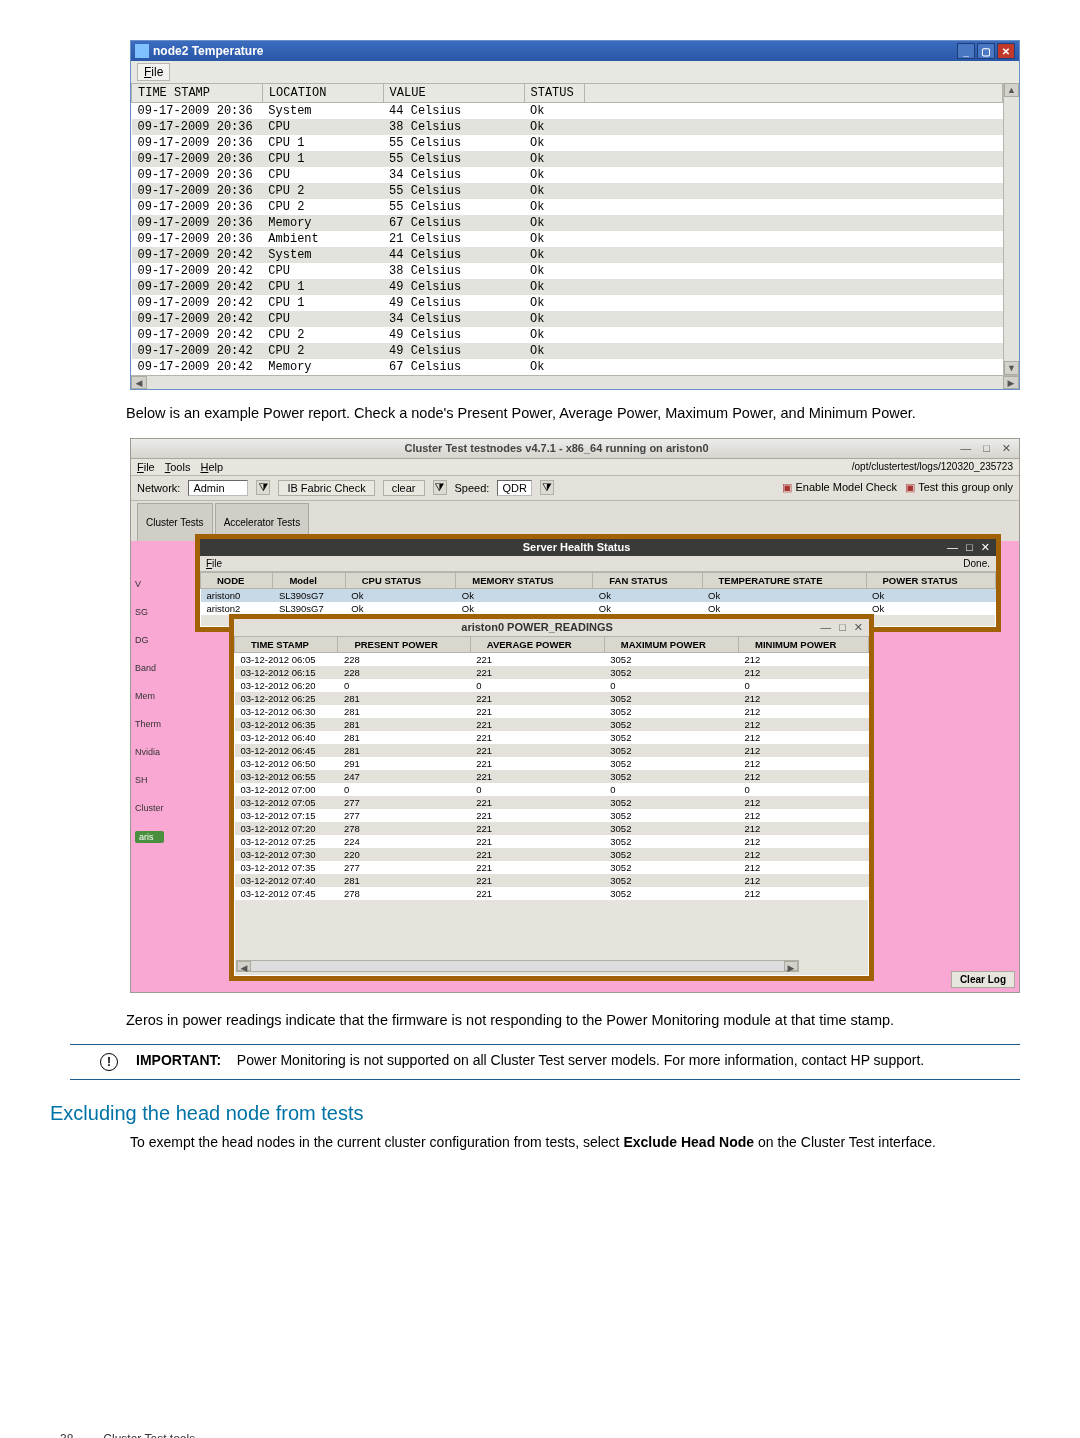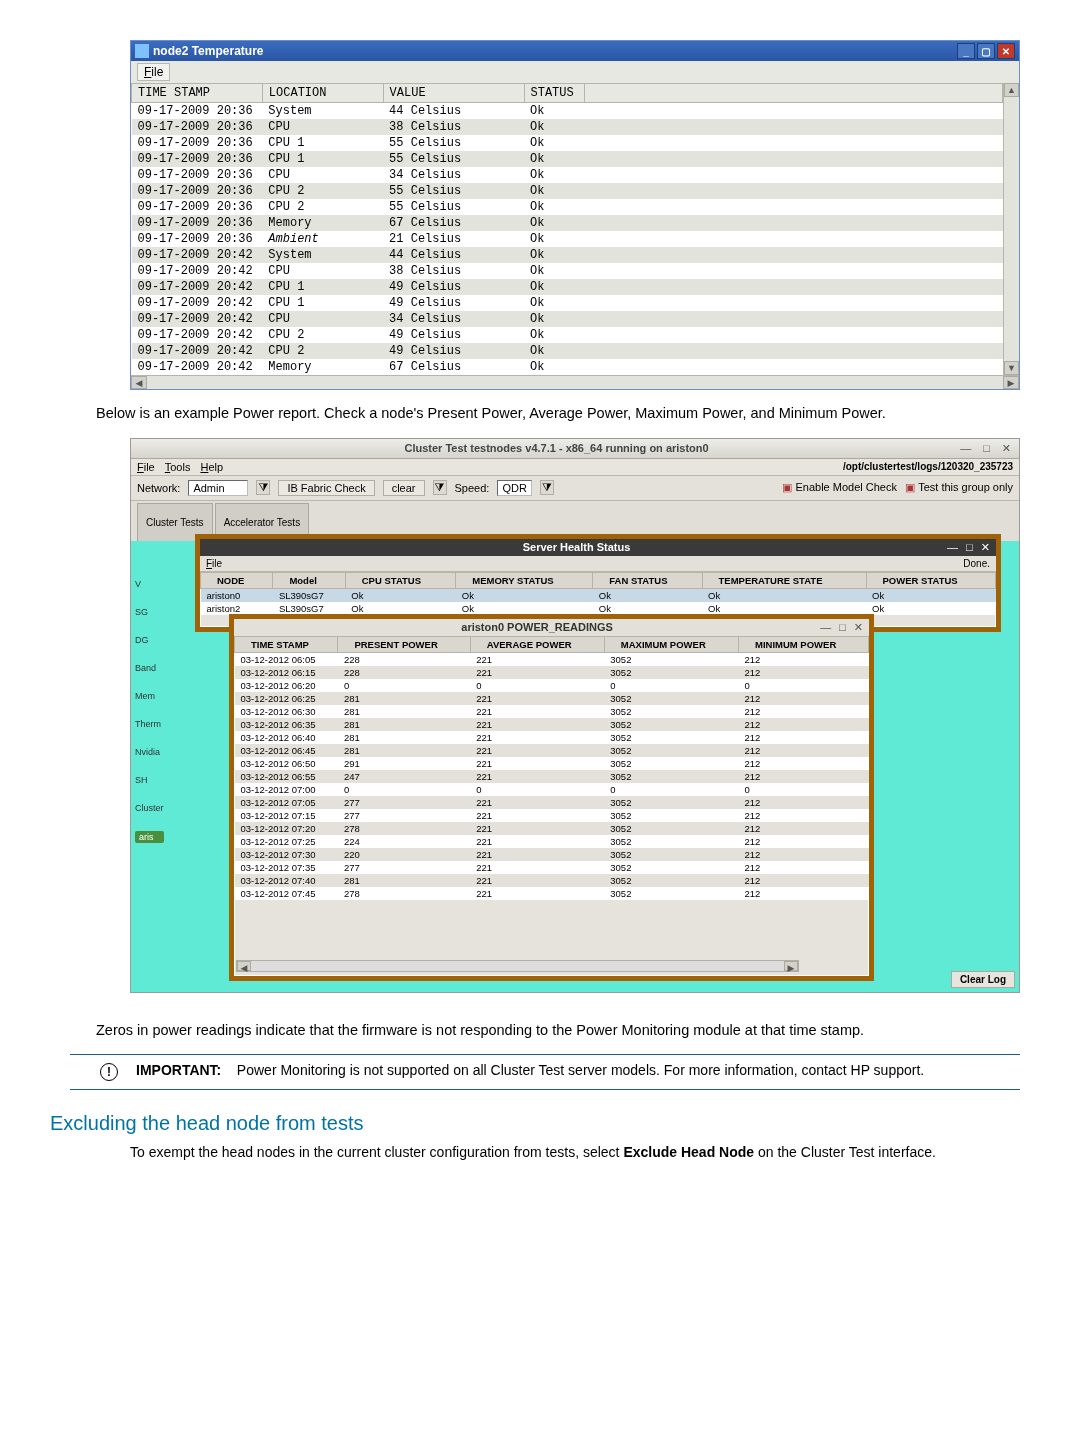--- a/index.html
+++ b/index.html
@@ -91,32 +91,32 @@
     .h-scrollbar {
       height: 14px; background: #e3e3de;
       border-top: 1px solid #b5b5ad;
       display: flex;
     }
     .h-scrollbar .sb-arrow { width: 16px; height: 100%; }
     .h-scrollbar .sb-track { flex:1; }
 
     
     .body-text {
-      margin-left: 36px;
+      margin-left: 66px;
       margin-bottom: 14px;
       line-height: 1.35;
       font-size: 14.5px;
     }
 
     
     .ct-shot {
       margin-left: 70px;
-      margin-bottom: 28px;
+      margin-bottom: 18px;
       border: 1px solid #9d9a92;
-      background: #5eead4;
+      background: #f9a8d4;
       position: relative;
       height: 555px;
       font-family: Arial, sans-serif;
       overflow: hidden;
     }
     .ct-main-titlebar {
       display: flex; justify-content: space-between; align-items: center;
       background: linear-gradient(#ececea,#d6d4cd);
       border-bottom: 1px solid #a9a79e;
       font-size: 11px; font-weight: bold;
@@ -124,21 +124,21 @@
       color: #444;
     }
     .ct-main-titlebar .wb { display:flex; gap:12px; color:#555; font-weight:normal; }
     .ct-main-menubar {
       display:flex; justify-content:space-between;
       background:#e7e5dd; border-bottom:1px solid #b8b6ad;
       padding:2px 6px; font-size:11px;
     }
     .ct-main-menubar .left { display:flex; gap:10px; }
     .ct-main-menubar .left span span.ul{ text-decoration:underline;}
-    .ct-main-menubar .right { font-size:10px; font-weight:bold;padding-left:44px; }
+    .ct-main-menubar .right { font-size:10px; font-weight:normal;padding-left:44px; }
     .ct-toolbar {
       display:flex; align-items:center; gap:8px;
       background:#e3e1d9; padding:4px 6px;
       border-bottom:1px solid #b8b6ad;
       font-size:11px;
     }
     .ct-toolbar .field {
       background:#fff; border:1px inset #bbb; padding:1px 4px; font-size:11px;
       min-width:60px; display:inline-block;
     }
@@ -327,21 +327,21 @@
           </tr>
           <tr class="alt">
             <td style="min-width: 130px;">09-17-2009 20:36</td>
             <td style="min-width: 120px;">Memory</td>
             <td style="min-width: 140px;">67 Celsius</td>
             <td style="min-width: 60px;">Ok</td>
             <td></td>
           </tr>
           <tr>
             <td style="min-width: 130px;">09-17-2009 20:36</td>
-            <td style="min-width: 120px; font-style: italic;">Ambient</td>
+            <td style="min-width: 120px;">Ambient</td>
             <td style="min-width: 140px;">21 Celsius</td>
             <td style="min-width: 60px;">Ok</td>
             <td></td>
           </tr>
           <tr class="alt">
             <td style="min-width: 130px;">09-17-2009 20:42</td>
             <td style="min-width: 120px;">System</td>
             <td style="min-width: 140px;">44 Celsius</td>
             <td style="min-width: 60px;">Ok</td>
             <td></td>

